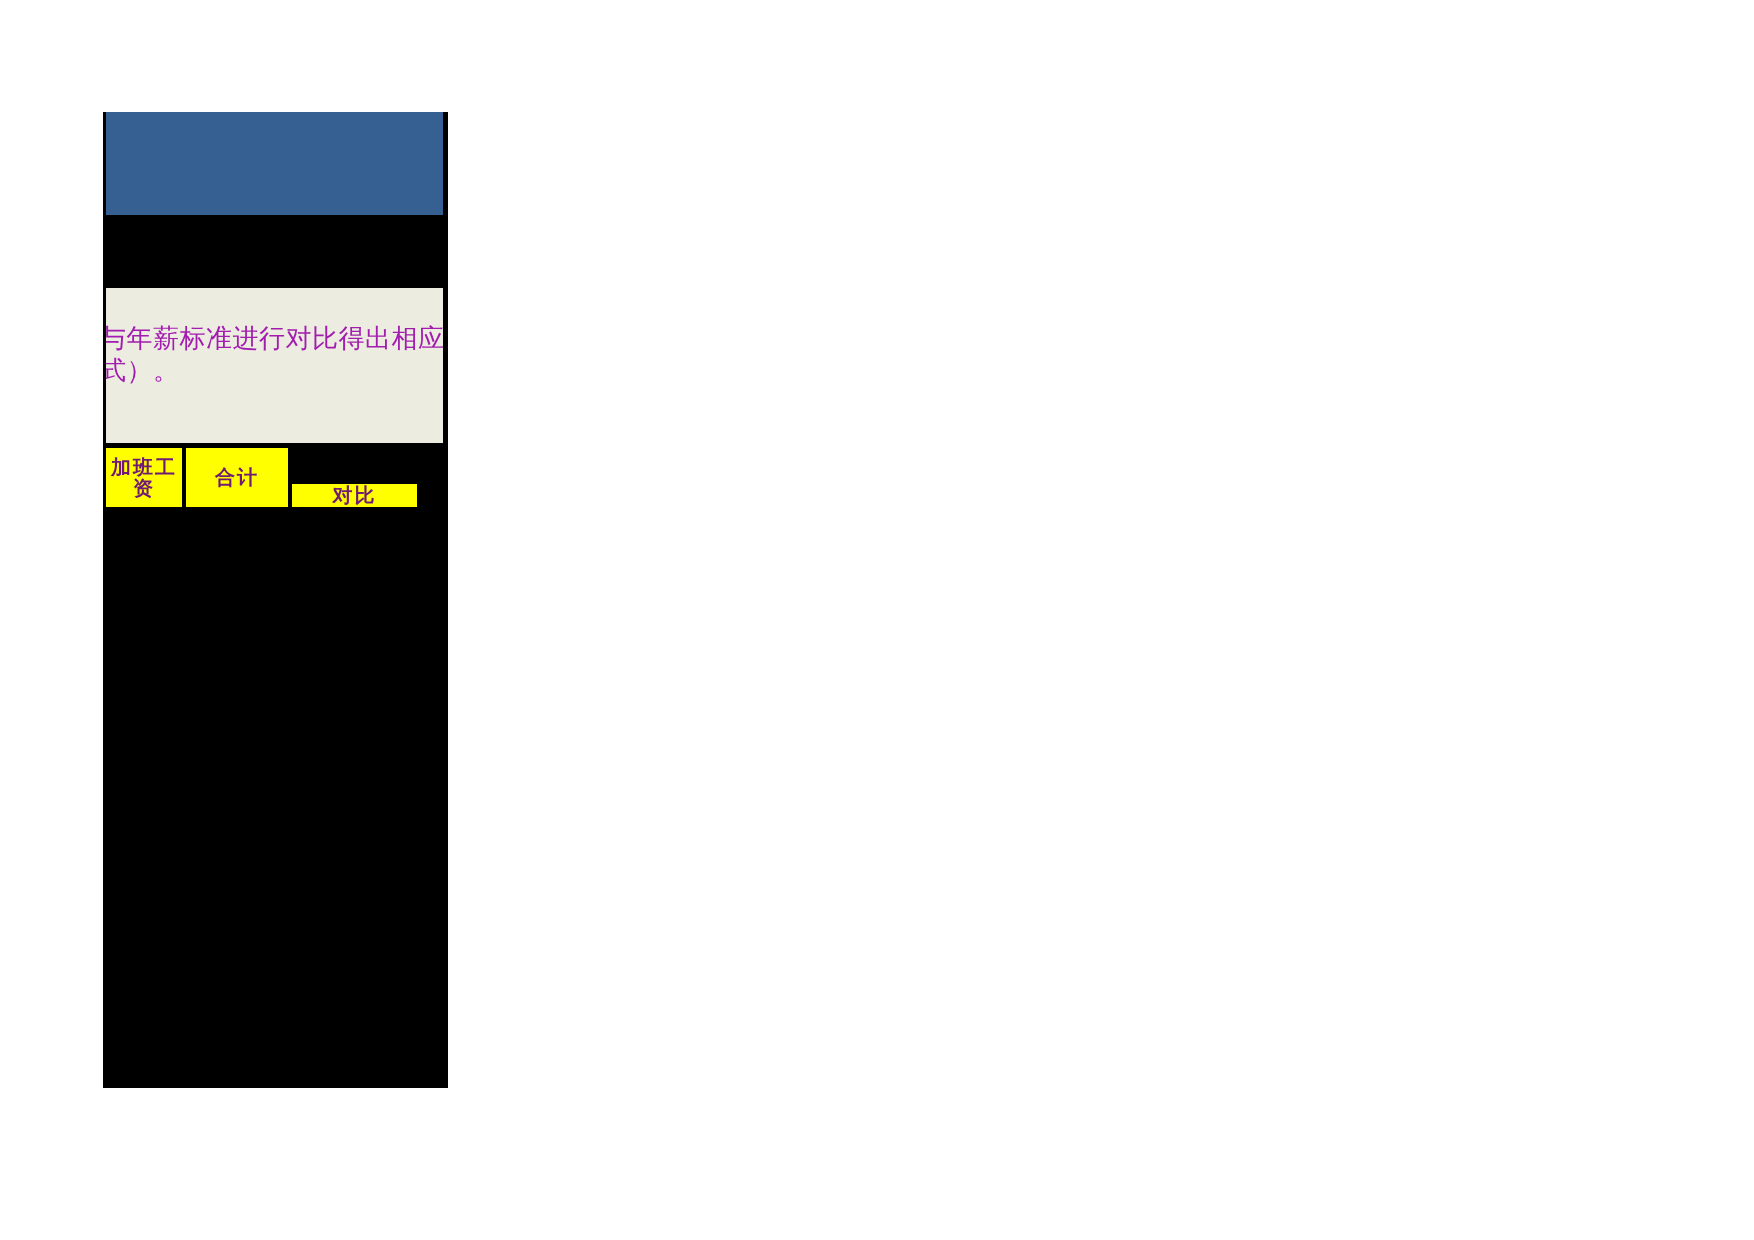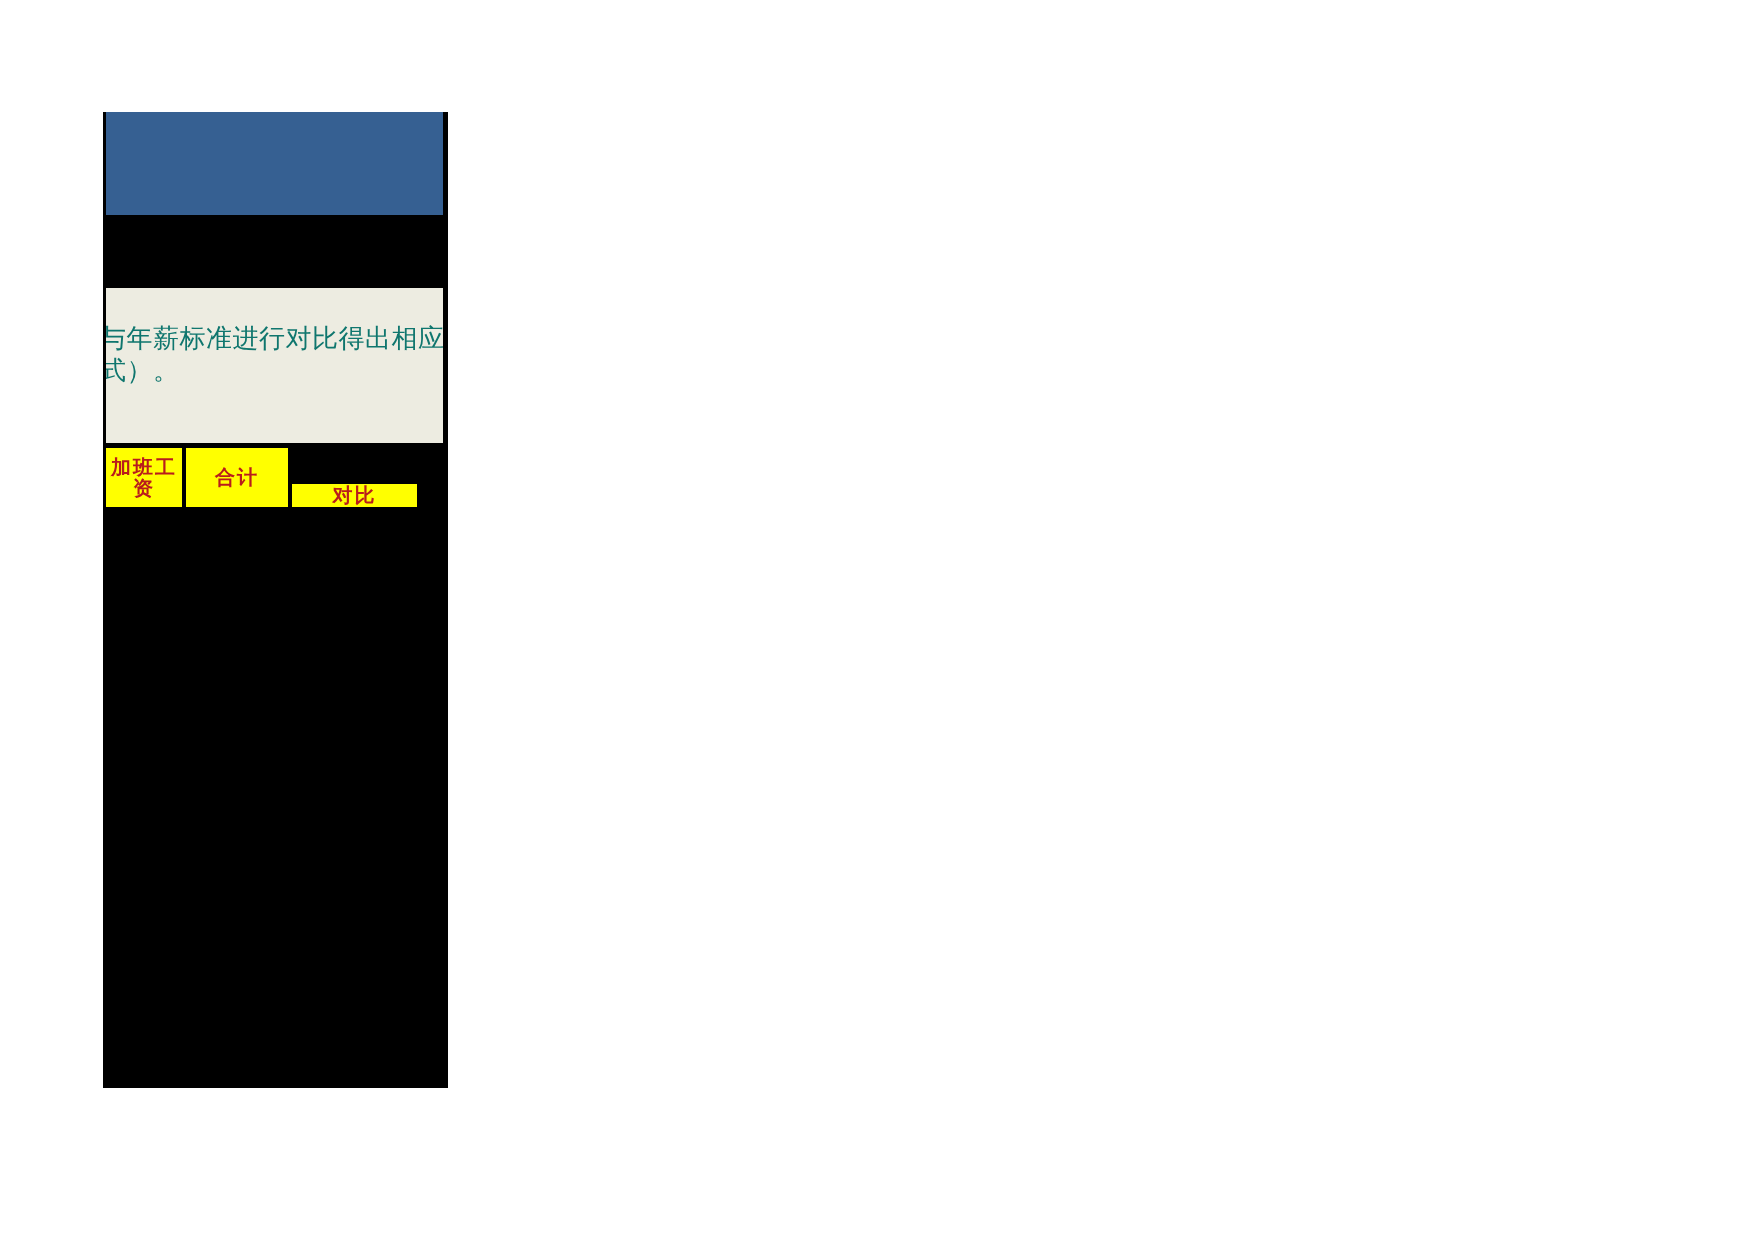--- a/index.html
+++ b/index.html
@@ -43,35 +43,35 @@
     background: #EDECE1;
     border-bottom: 5px solid #000000;
     overflow: hidden;
     padding-top: 34px;
     box-sizing: content-box;
   }
   .note-line {
     font-size: 26px;
     line-height: 32px;
     letter-spacing: 0.5px;
-    color: #0f766e;
+    color: #a21caf;
     white-space: nowrap;
     margin: 0 0 0 -6px; 
   }
   .header-row {
     height: 59px;
     flex: 0 0 59px;
     background: #000000;
     display: flex;
     flex-direction: row;
     align-items: stretch;
   }
   .header-cell {
     background: #FFFF00;
-    color: #b91c1c;
+    color: #701a75;
     font-weight: bold;
     font-size: 20px;
     line-height: 21px;
     letter-spacing: 2px;
     display: flex;
     align-items: center;
     justify-content: center;
     text-align: center;
   }
   .cell-overtime { width: 76px; }

